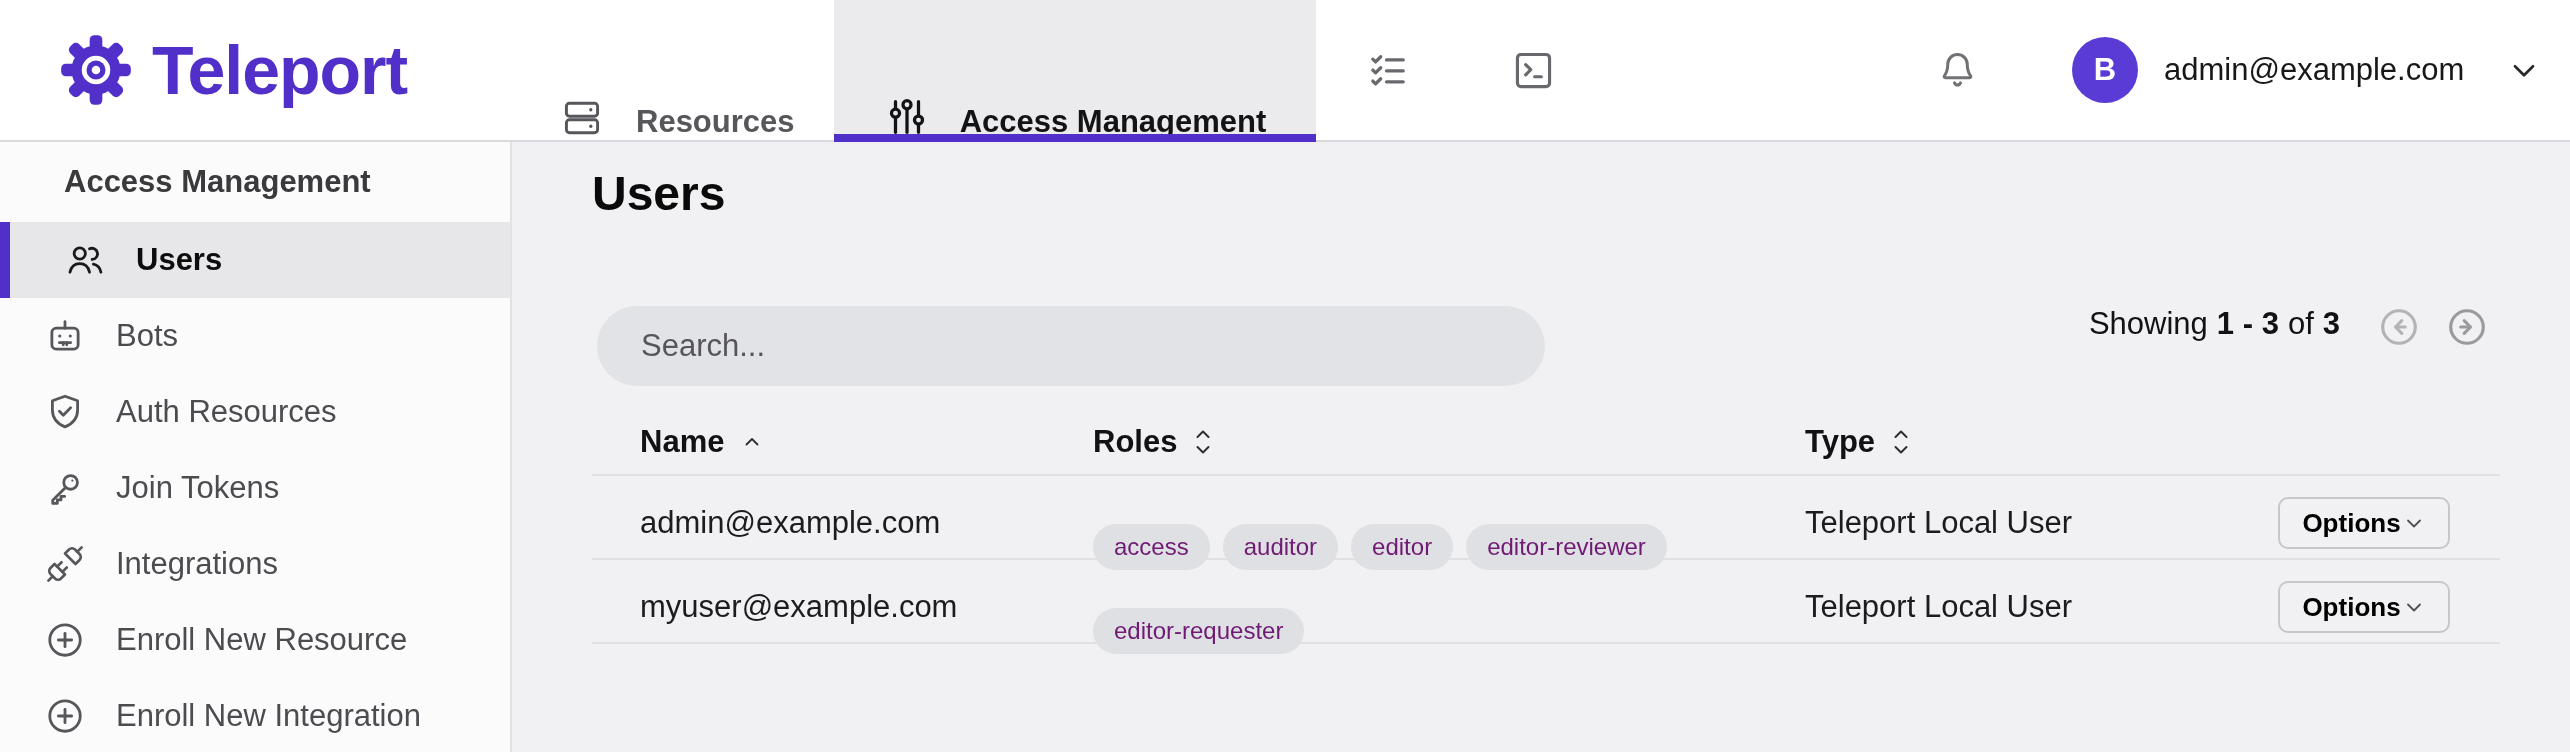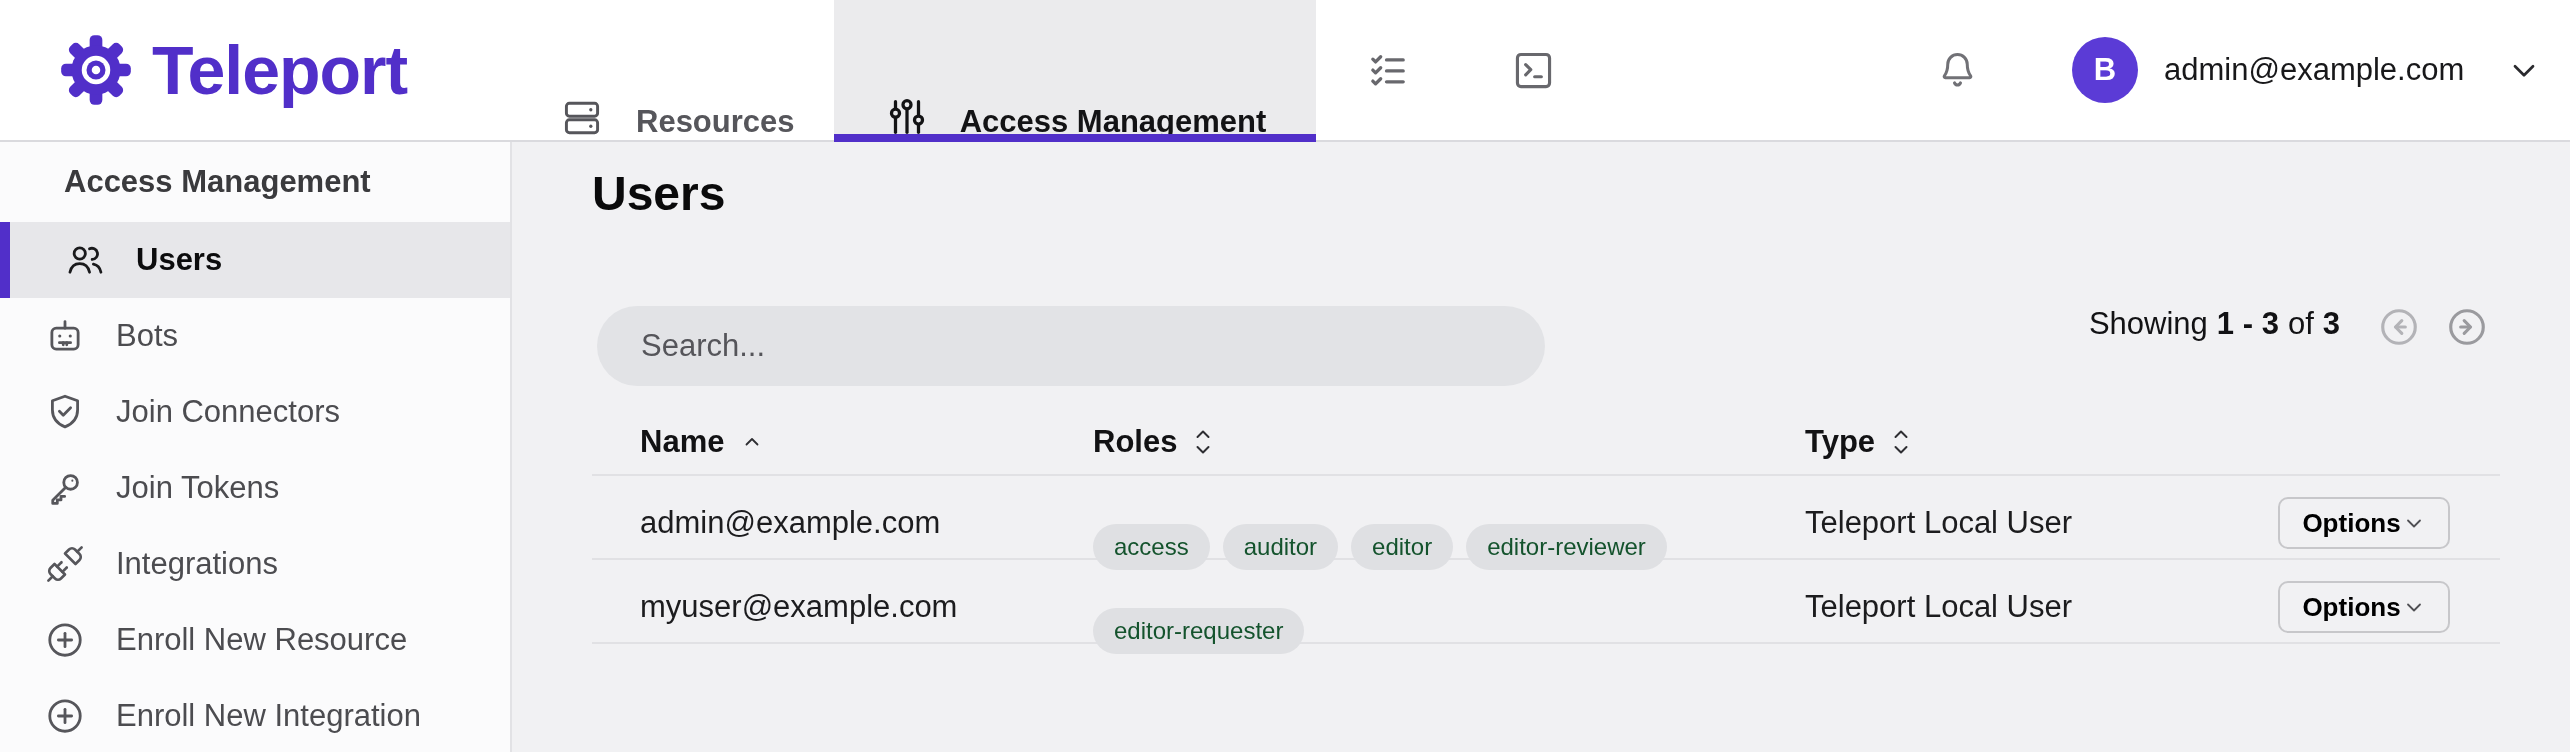--- a/index.html
+++ b/index.html
@@ -106,21 +106,21 @@
   .table { position:absolute; left:78px; right:70px; top:268px; }
   .tgrid { display:grid; grid-template-columns:453px 712px 473px 1fr; align-items:center; padding-left:48px; }
   .thead { height:66px; border-bottom:2px solid #e1e1e4; }
   .th { display:flex; align-items:center; gap:16px; font-size:31px; font-weight:700; color:#121214; cursor:pointer; }
   .sort-ic { color:#2e2e32; }
   .trow { height:84px; border-bottom:2px solid #e1e1e4; }
   .cell-name, .cell-type { font-size:31px; color:#1c1c1e; }
   .pills { display:flex; gap:13px; }
   .pill {
     background:#dfe0e3; border-radius:23px; padding:9px 21px;
-    font-size:24px; color:#14532d; white-space:nowrap;margin-top:48px;
+    font-size:24px; color:#701a75; white-space:nowrap;margin-top:48px;
   }
   .cell-actions { display:flex; justify-content:flex-end; padding-right:52px; }
   .options-btn {
     width:172px; height:52px; border:2px solid #c7c7ca; border-radius:10px;
     background:transparent; display:flex; align-items:center; justify-content:center; gap:1px;
     font-size:26px; font-weight:700; color:#000000; cursor:pointer;
     font-family:"Liberation Sans", sans-serif;
   }
   .options-btn .chev { color:#505054; }
 </style>
@@ -234,21 +234,21 @@
       <line x1="13" y1="15.8" x2="13" y2="17"></line>
     </svg>
     <span>Bots</span>
   </div>
 
   <div class="sidebar-item">
     <svg class="s-icon" viewBox="0 0 24 24" fill="none" stroke="currentColor" stroke-width="1.6" stroke-linecap="round" stroke-linejoin="round">
       <path d="M12 3l7.2 2.6v5.1c0 4.6-3 8.1-7.2 9.8-4.2-1.7-7.2-5.2-7.2-9.8V5.6L12 3z"></path>
       <path d="M8.8 11.6l2.2 2.2 4.2-4.2"></path>
     </svg>
-    <span>Join Connectors</span>
+    <span>Auth Resources</span>
   </div>
 
   <div class="sidebar-item">
     <svg class="s-icon" viewBox="0 0 24 24" fill="none" stroke="currentColor" stroke-width="1.6" stroke-linecap="round" stroke-linejoin="round">
       <circle cx="15.2" cy="8.8" r="3.9"></circle>
       <circle cx="16.2" cy="7.8" r="0.6" fill="currentColor" stroke="none"></circle>
       <path d="M12.3 11.7L5 19v1.8h2.6v-2h2.1v-2h2.1"></path>
     </svg>
     <span>Join Tokens</span>
   </div>

